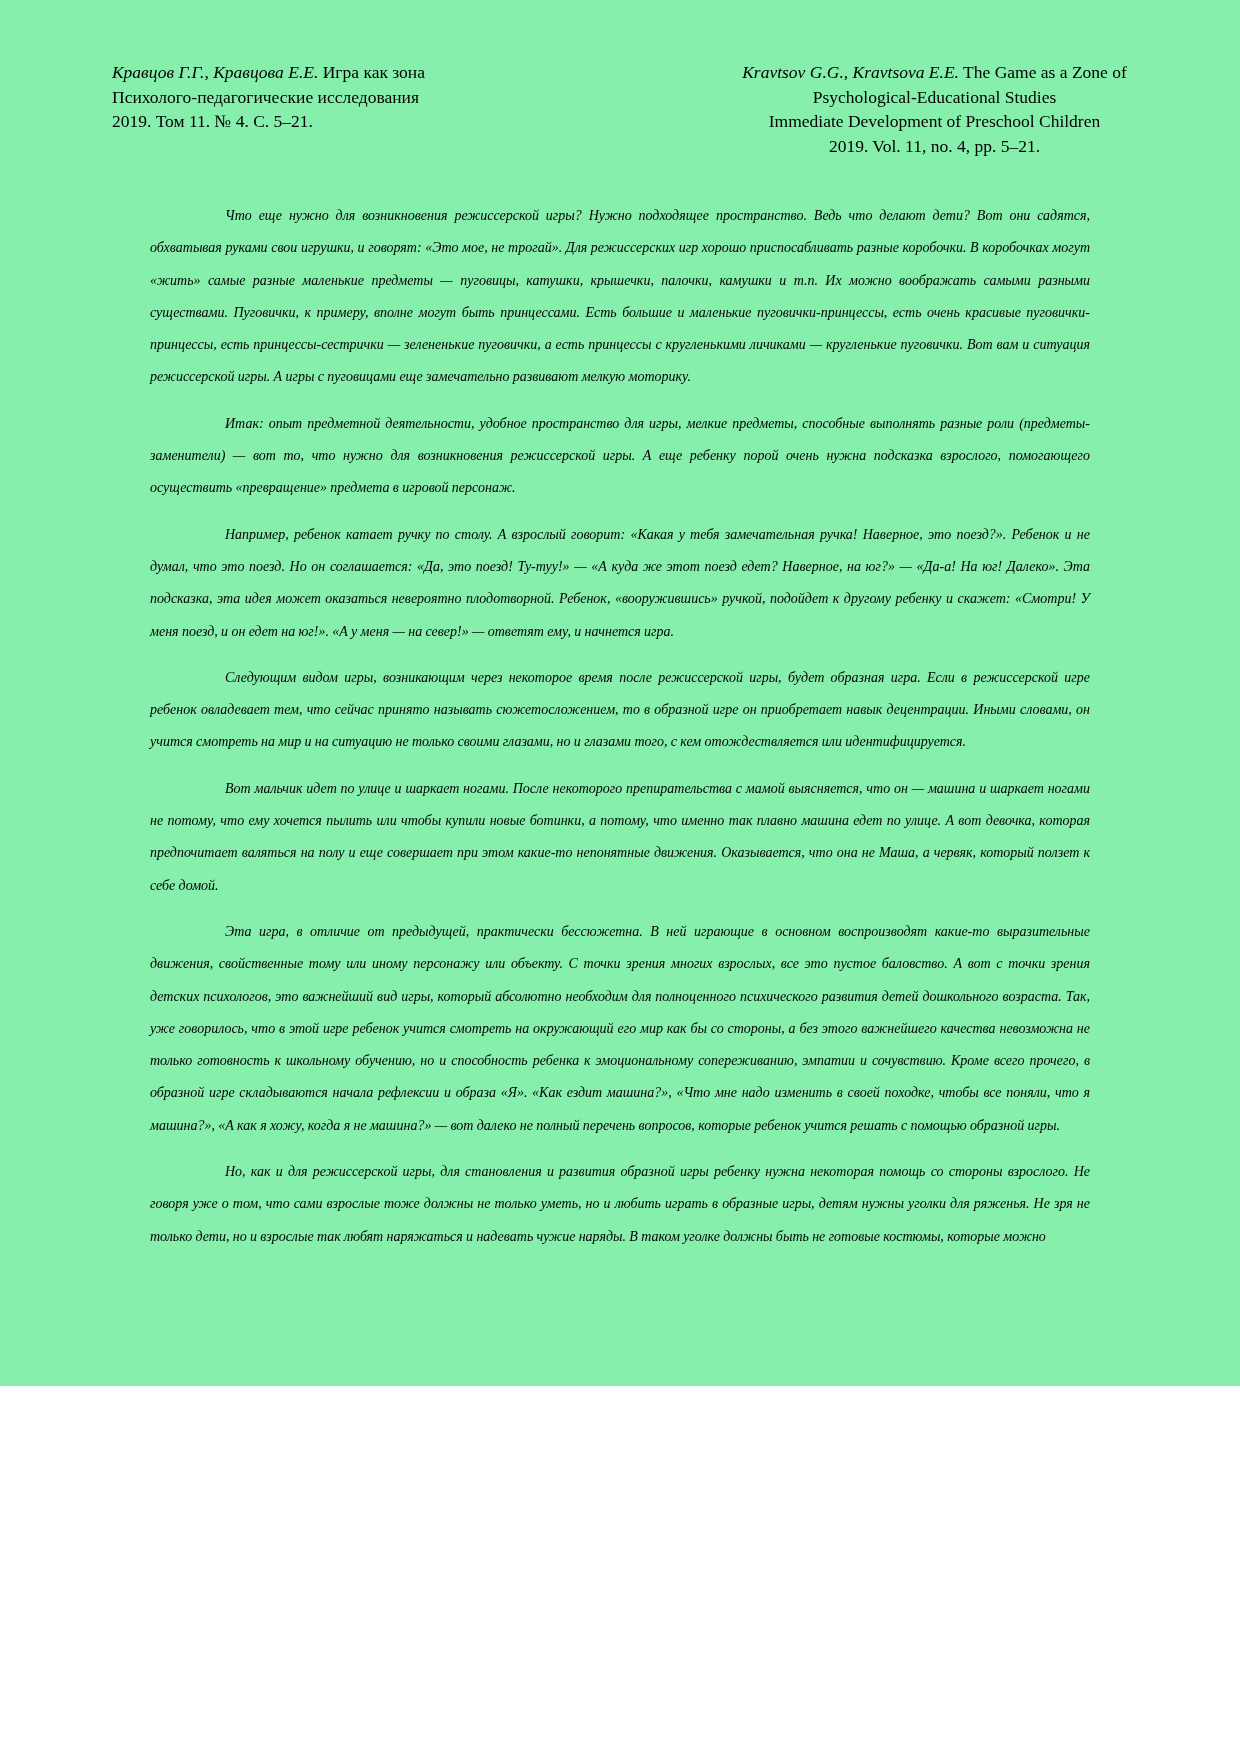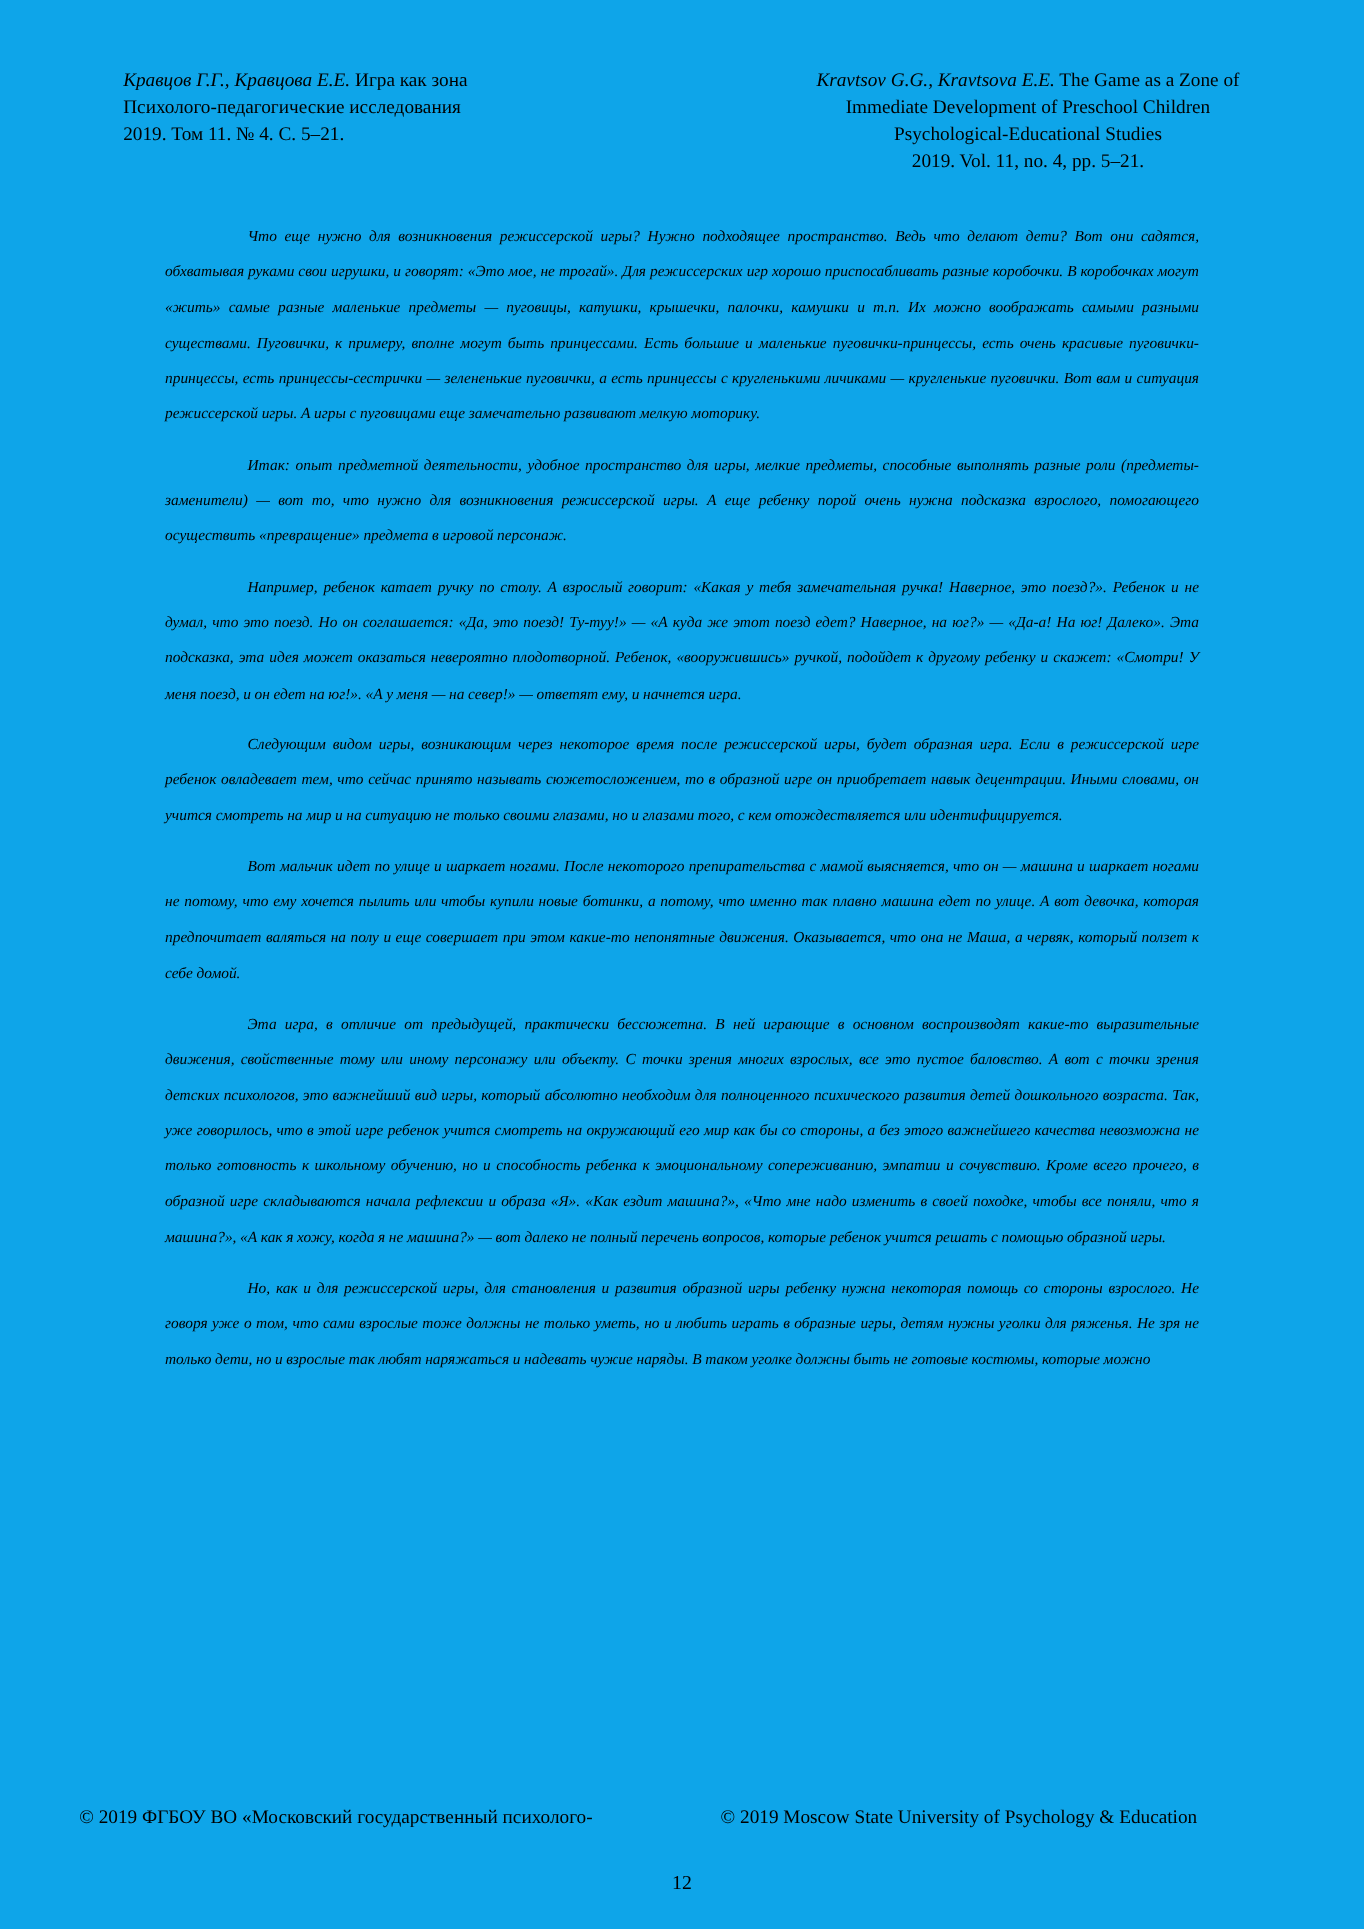--- a/index.html
+++ b/index.html
@@ -3,22 +3,22 @@
 <meta charset="utf-8">
 <style>
   html, body {
     margin: 0;
     padding: 0;
     background: #ffffff;
   }
   .page {
     position: relative;
     width: 1240px;
-    height: 1754px;
-    background: #0ea5e9;
+    height: 1386px;
+    background: #86efac;
     box-sizing: border-box;
     font-family: "Liberation Serif", "DejaVu Serif", serif;
     color: #000000;
     overflow: hidden;
   }
 
   
   .runhead {
     position: absolute;
     top: 60px;
@@ -107,22 +107,22 @@
 <div class="page">
 
   <div class="runhead">
     <div class="runhead-col left">
       <span class="runhead-line"><span class="authors">Кравцов Г.Г., Кравцова Е.Е.</span><span> Игра как зона</span></span>
       <span class="runhead-line">Психолого-педагогические исследования</span>
       <span class="runhead-line">2019. Том 11. № 4. С. 5–21.</span>
     </div>
     <div class="runhead-col right">
       <span class="runhead-line"><span class="authors">Kravtsov G.G., Kravtsova E.E.</span><span> The Game as a Zone of</span></span>
+      <span class="runhead-line">Psychological-Educational Studies</span>
       <span class="runhead-line">Immediate Development of Preschool Children</span>
-      <span class="runhead-line">Psychological-Educational Studies</span>
       <span class="runhead-line">2019. Vol. 11, no. 4, pp. 5–21.</span>
     </div>
   </div>
 
   <div class="body-text">
     <p>Что еще нужно для возникновения режиссерской игры? Нужно подходящее пространство. Ведь что делают дети? Вот они садятся, обхватывая руками свои игрушки, и говорят: «Это мое, не трогай». Для режиссерских игр хорошо приспосабливать разные коробочки. В коробочках могут «жить» самые разные маленькие предметы — пуговицы, катушки, крышечки, палочки, камушки и т.п. Их можно воображать самыми разными существами. Пуговички, к примеру, вполне могут быть принцессами. Есть большие и маленькие пуговички-принцессы, есть очень красивые пуговички-принцессы, есть принцессы-сестрички — зелененькие пуговички, а есть принцессы с кругленькими личиками — кругленькие пуговички. Вот вам и ситуация режиссерской игры. А игры с пуговицами еще замечательно развивают мелкую моторику.</p>
     <p>Итак: опыт предметной деятельности, удобное пространство для игры, мелкие предметы, способные выполнять разные роли (предметы-заменители) — вот то, что нужно для возникновения режиссерской игры. А еще ребенку порой очень нужна подсказка взрослого, помогающего осуществить «превращение» предмета в игровой персонаж.</p>
     <p>Например, ребенок катает ручку по столу. А взрослый говорит: «Какая у тебя замечательная ручка! Наверное, это поезд?». Ребенок и не думал, что это поезд. Но он соглашается: «Да, это поезд! Ту-туу!» — «А куда же этот поезд едет? Наверное, на юг?» — «Да-а! На юг! Далеко». Эта подсказка, эта идея может оказаться невероятно плодотворной. Ребенок, «вооружившись» ручкой, подойдет к другому ребенку и скажет: «Смотри! У меня поезд, и он едет на юг!». «А у меня — на север!» — ответят ему, и начнется игра.</p>
     <p>Следующим видом игры, возникающим через некоторое время после режиссерской игры, будет образная игра. Если в режиссерской игре ребенок овладевает тем, что сейчас принято называть сюжетосложением, то в образной игре он приобретает навык децентрации. Иными словами, он учится смотреть на мир и на ситуацию не только своими глазами, но и глазами того, с кем отождествляется или идентифицируется.</p>
     <p>Вот мальчик идет по улице и шаркает ногами. После некоторого препирательства с мамой выясняется, что он — машина и шаркает ногами не потому, что ему хочется пылить или чтобы купили новые ботинки, а потому, что именно так плавно машина едет по улице. А вот девочка, которая предпочитает валяться на полу и еще совершает при этом какие-то непонятные движения. Оказывается, что она не Маша, а червяк, который ползет к себе домой.</p>

